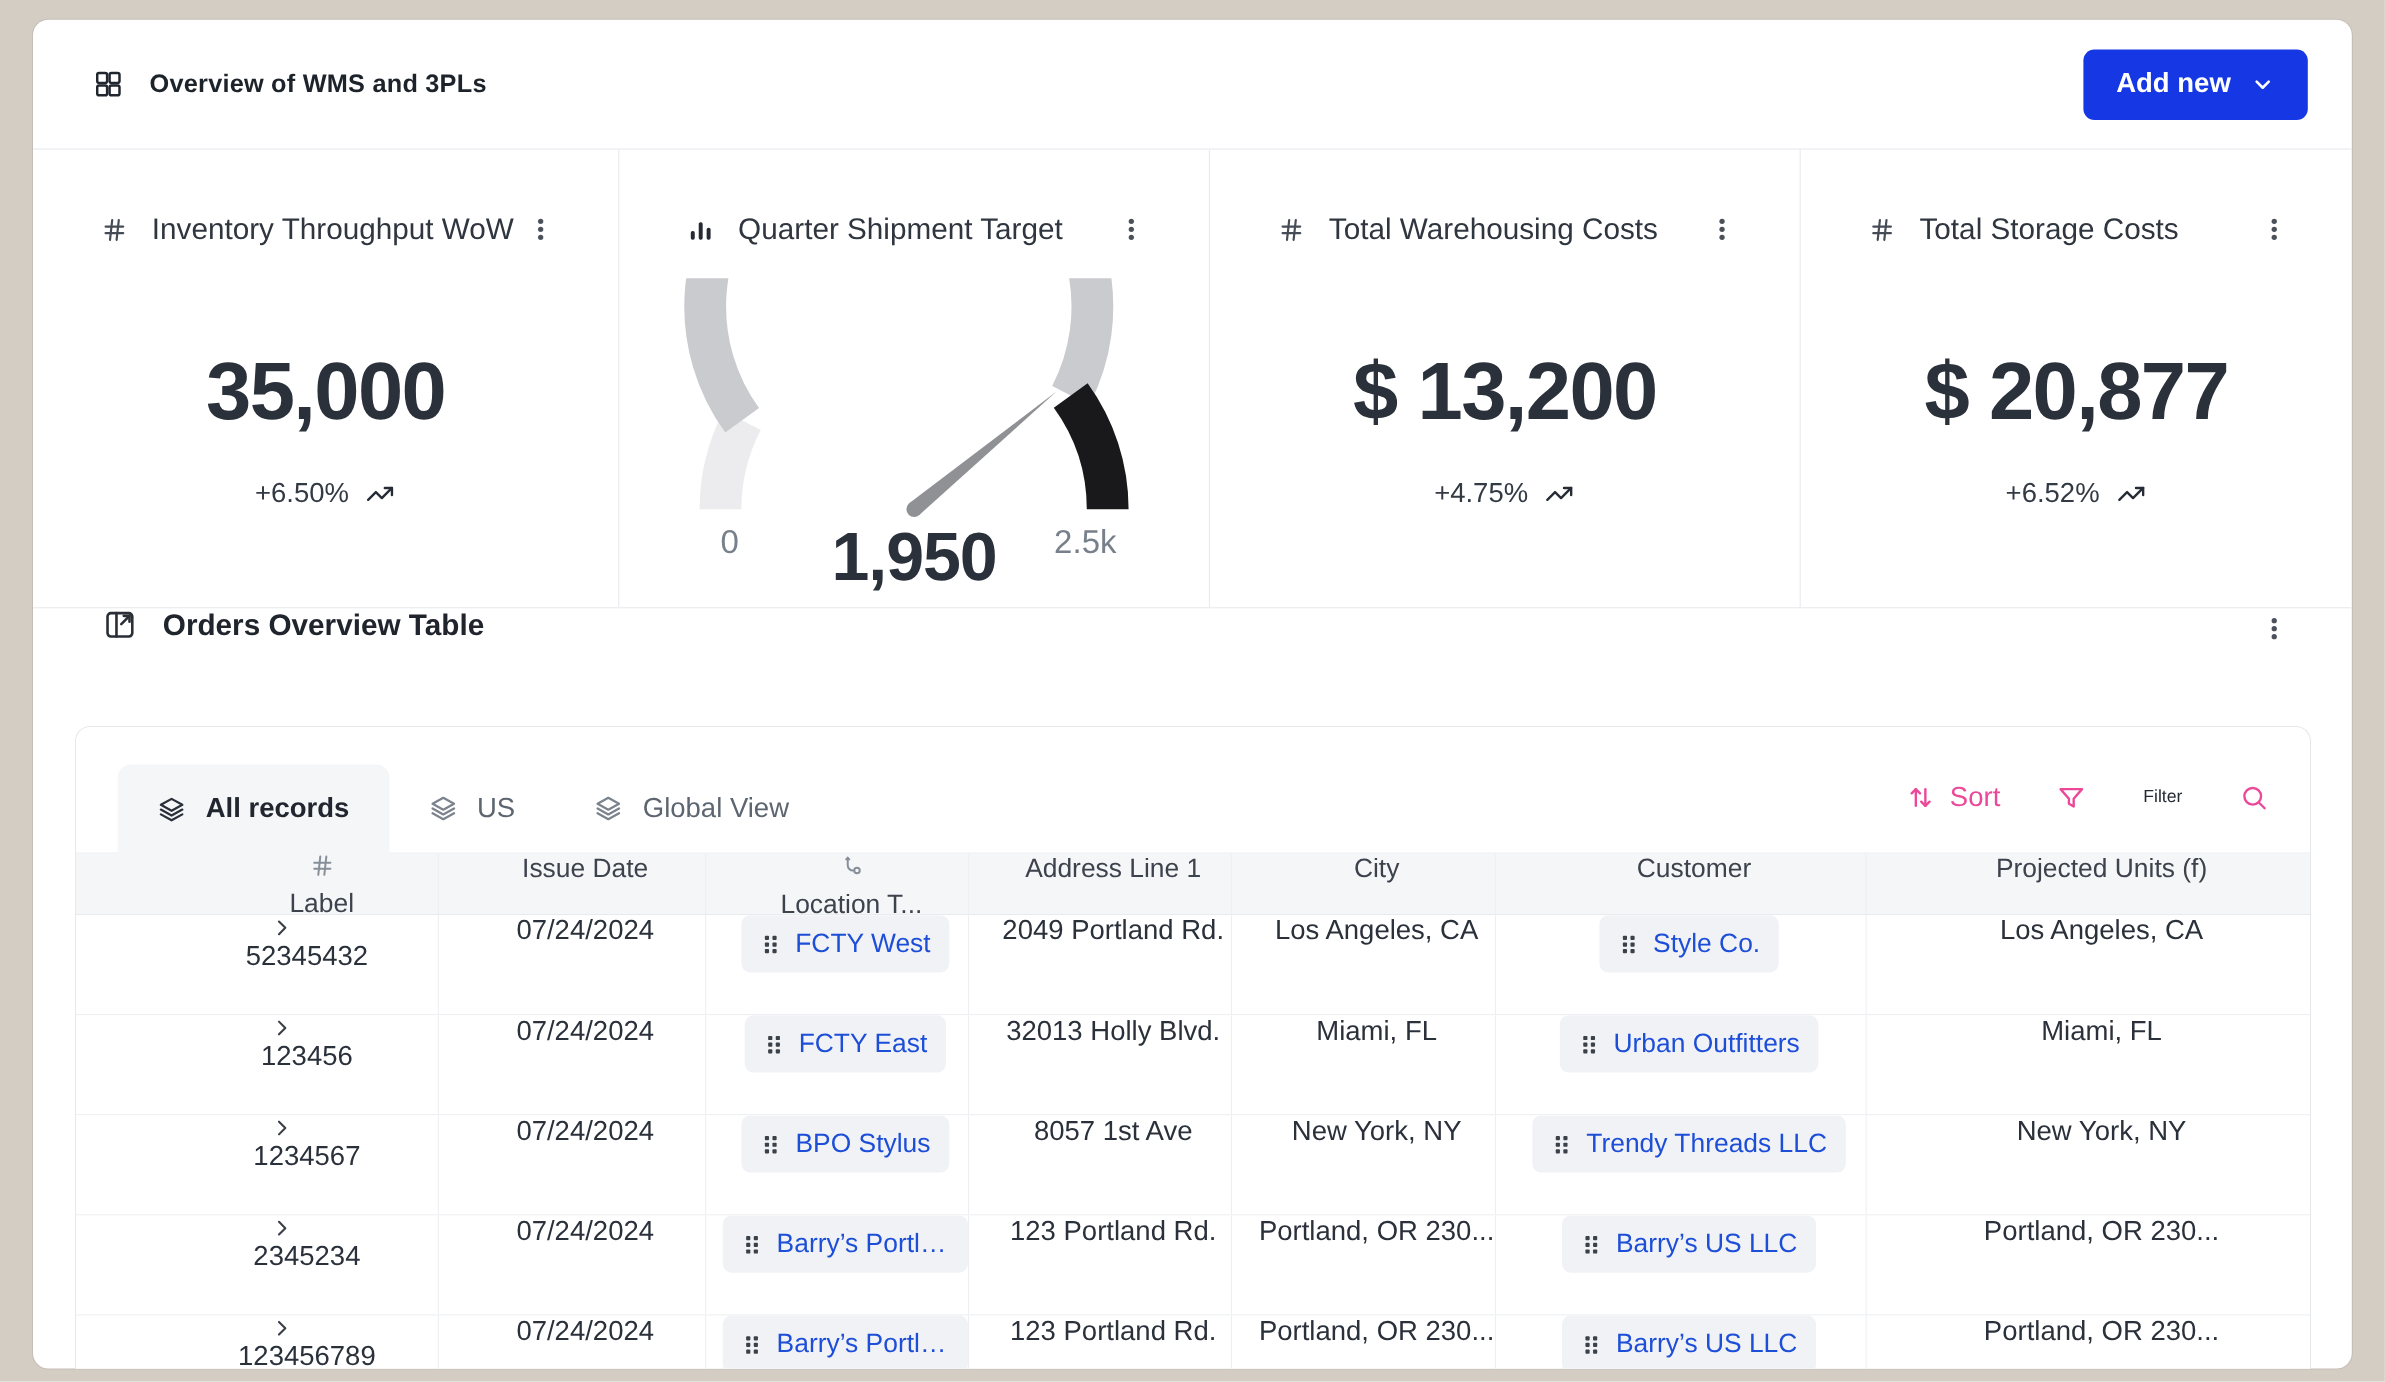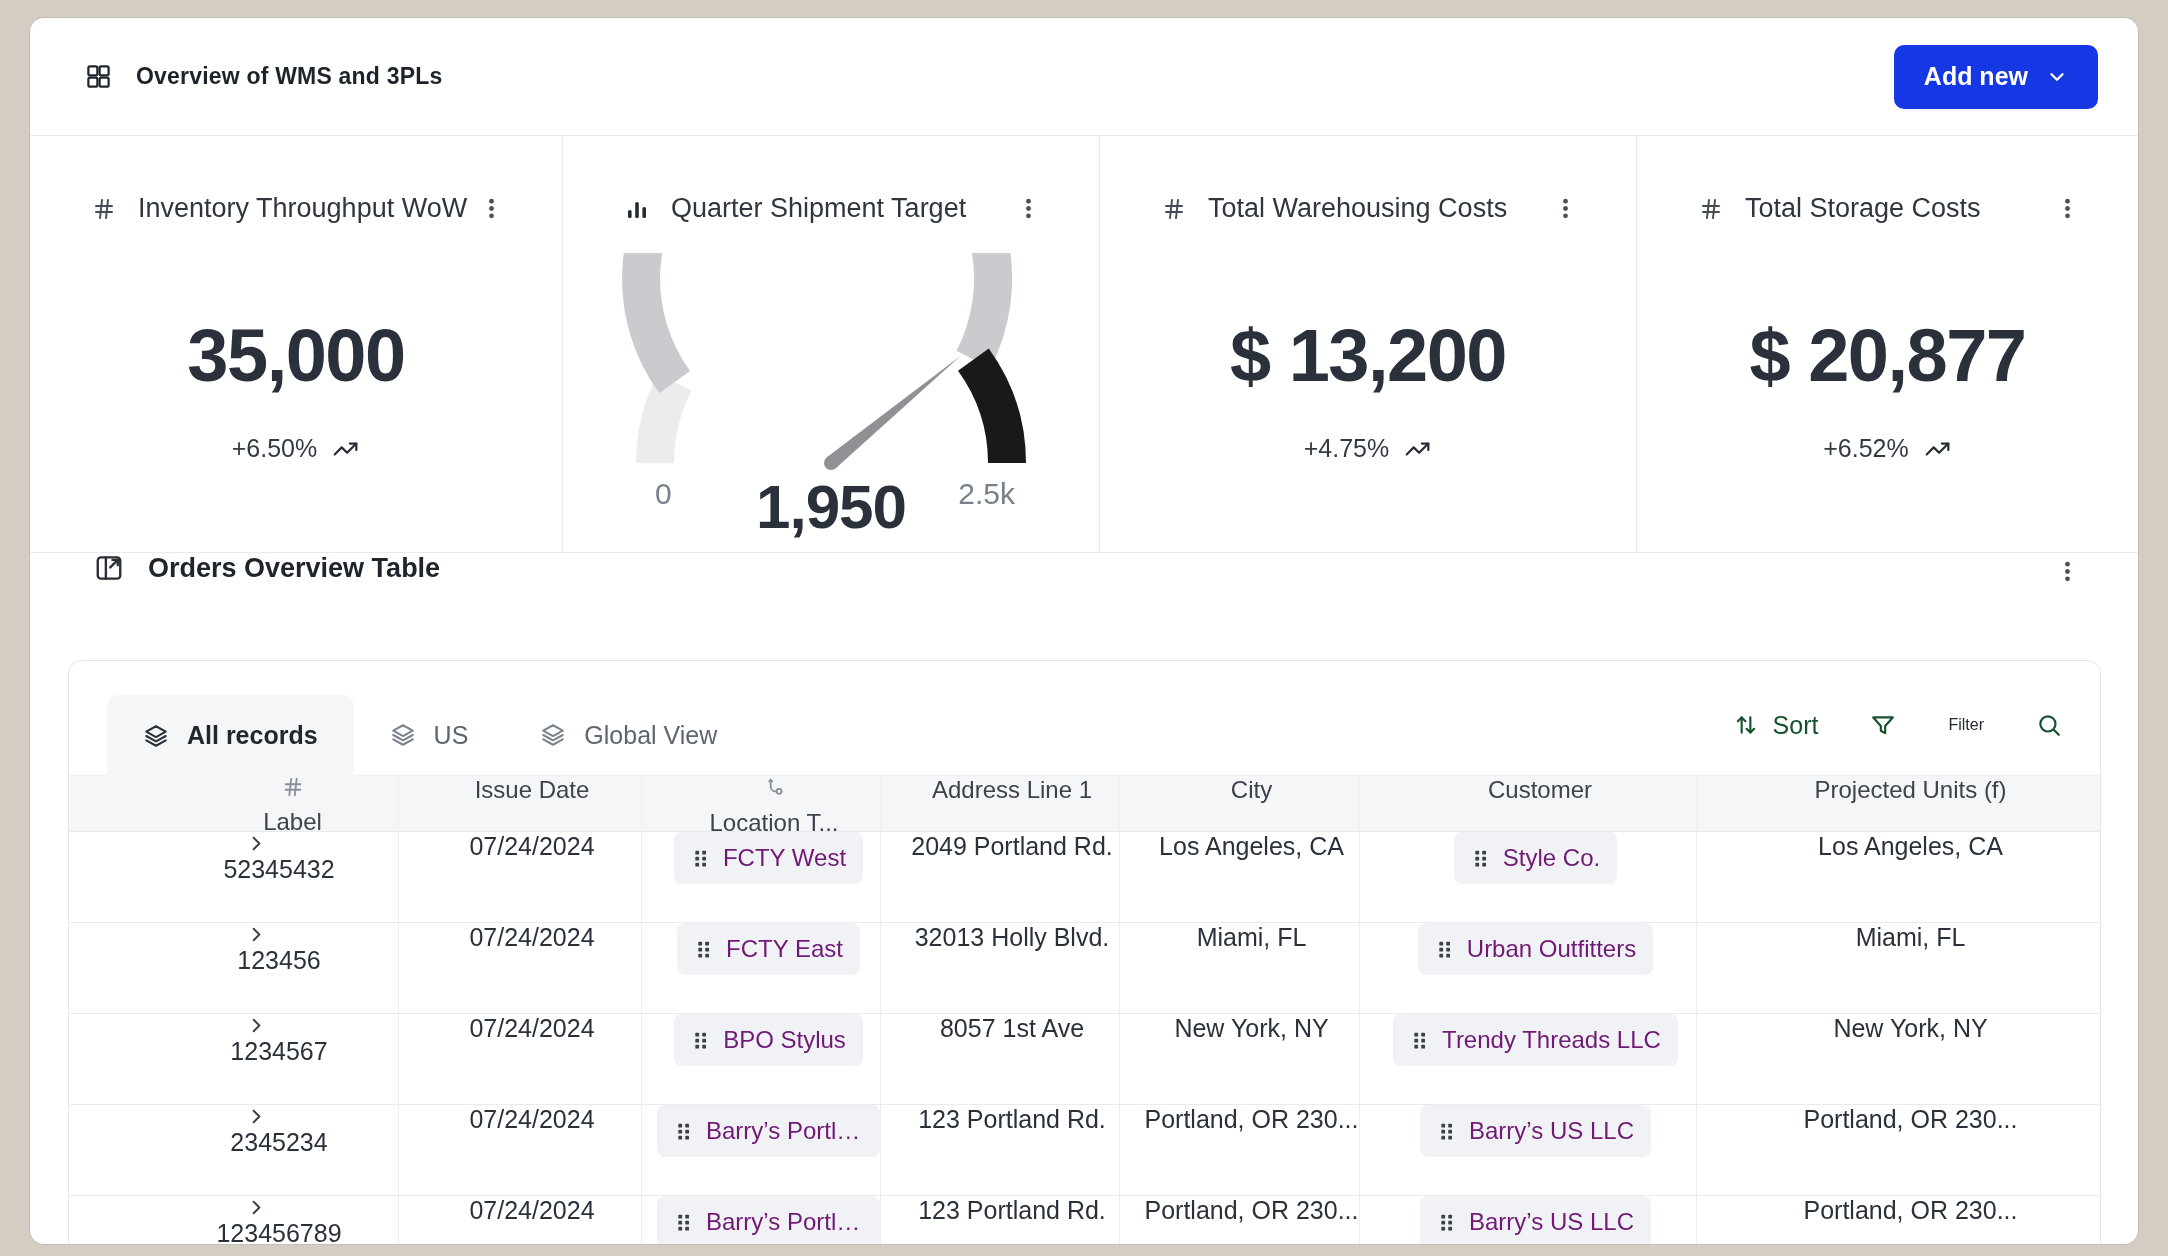--- a/index.html
+++ b/index.html
@@ -46,42 +46,42 @@
     border-bottom:none; border-radius:14px 14px 0 0; overflow:hidden; background:#fff; }
 
   .tabsbar{ height:115px; display:flex; align-items:flex-end; padding-left:38px;
     border-bottom:1px solid #edeff2; position:relative; }
   .tab{ display:flex; align-items:center; gap:18px; height:80px; padding:0 36px;
     font-size:25px; color:#5d6570; cursor:pointer; position:relative; }
   .tab.active{ background:#f5f6f8; border-radius:12px 12px 0 0; color:#22272f;
     font-weight:600; bottom:-1px; height:81px; }
   .table-controls{ margin-left:auto; align-self:center; display:flex; align-items:center;
     gap:52px; padding-right:38px; margin-top:14px; }
-  .ctrl{ display:flex; align-items:center; gap:14px; font-size:25px; color:#14532d;
+  .ctrl{ display:flex; align-items:center; gap:14px; font-size:25px; color:#ec4899;
     background:none; border:none; cursor:pointer; font-family:inherit; }
 
   .thead{ display:flex; height:56px; background:#f5f6f8; border-bottom:1px solid #e7eaed;
     font-size:24px; font-weight:500; color:#3d434d; }
   .thead .cell{ display:flex; align-items:center; }
   .cell{ border-right:1px solid #edeff2; padding-left:24px; overflow:hidden; white-space:nowrap;flex-direction:column; }
   .cell:last-child{ border-right:none; }
   .c1{width:330px;} .c2{width:243px;} .c3{width:239px;} .c4{width:239px;}
   .c5{width:240px;} .c6{width:337px;} .c7{flex:1;}
   .thead .c1{ padding-left:118px; gap:10px; }
   .c3.hcell{ gap:10px; padding-left:26px; }
 
   .trow{ display:flex; height:91px; border-bottom:1px solid #e9ebef; background:#fff;
     font-size:25px; color:#2b313b; }
   .trow .cell{ display:flex; align-items:center; }
   .trow .c1{ padding-left:45px; }
   .row-label{ margin-left:46px; }
   .expand-btn{ background:none; border:none; cursor:pointer; display:flex; padding:0; }
   .tag-cell{ padding-left:15px; }
   .tag{ display:inline-flex; align-items:center; gap:13px; height:52px; padding:0 17px;
-    background:#f1f2f5; border-radius:8px; font-size:24px; color:#701a75; max-width:100%; }
+    background:#f1f2f5; border-radius:8px; font-size:24px; color:#1d4ed8; max-width:100%; }
   .tag span{ overflow:hidden; text-overflow:ellipsis; white-space:nowrap; }
 
   .ic{ flex:none; display:inline-flex; }
 </style>
 </head>
 <body>
 
 <svg width="0" height="0" style="position:absolute">
   <defs>
     <g id="i-dashboard">

